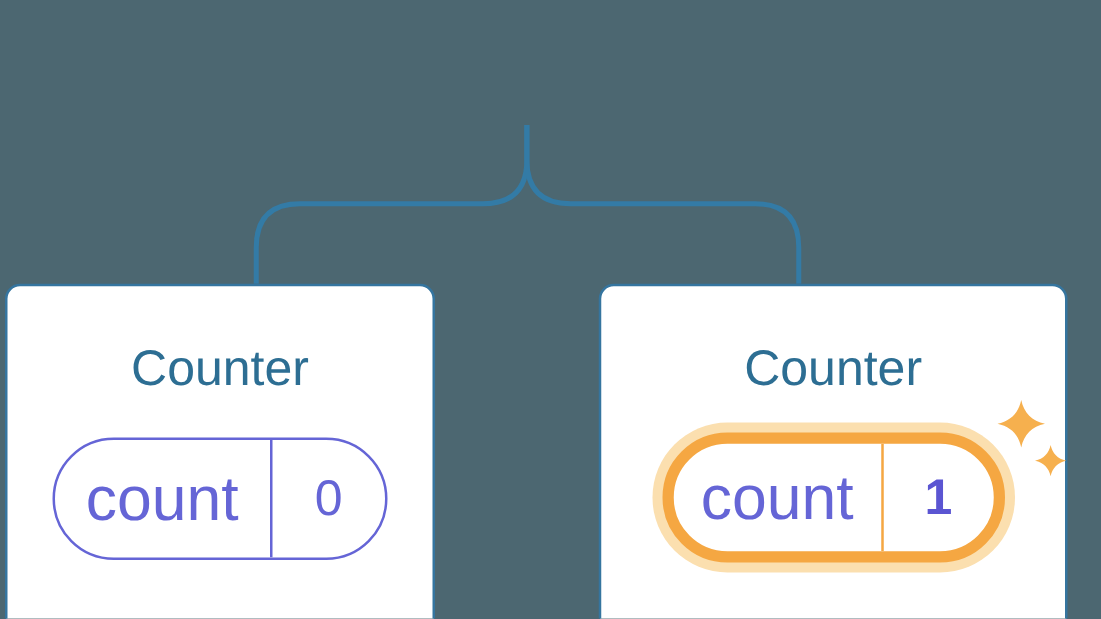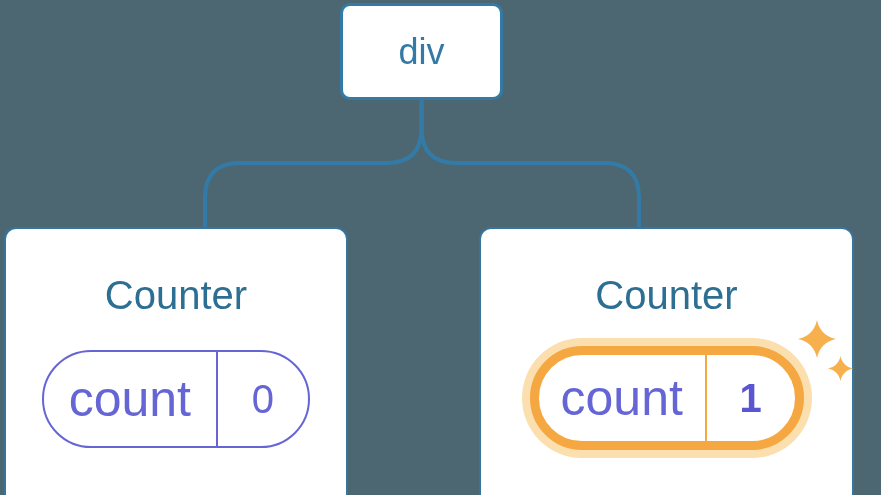--- a/index.html
+++ b/index.html
@@ -106,23 +106,20 @@
 </head>
 <body>
 
 <div class="stage">
 
   <svg class="connector" viewBox="0 0 881 495" xmlns="http://www.w3.org/2000/svg">
     <path d="M421.5 100 L421.5 128 Q421.5 163 386.5 163 L240 163 Q205 163 205 198 L205 227" fill="none" stroke="#337BA6" stroke-width="4"></path>
     <path d="M421.5 100 L421.5 128 Q421.5 163 456.5 163 L604 163 Q639 163 639 198 L639 227" fill="none" stroke="#337BA6" stroke-width="4"></path>
   </svg>
 
-  <div class="node-root">
-    <span class="node-root-label">div</span>
-  </div>
 
   <div class="card card-left">
     <div class="card-title">Counter</div>
     <div class="pill-row">
       <div class="pill pill-normal">
         <div class="pill-label">count</div>
         <div class="pill-sep"></div>
         <div class="pill-value">0</div>
       </div>
     </div>

